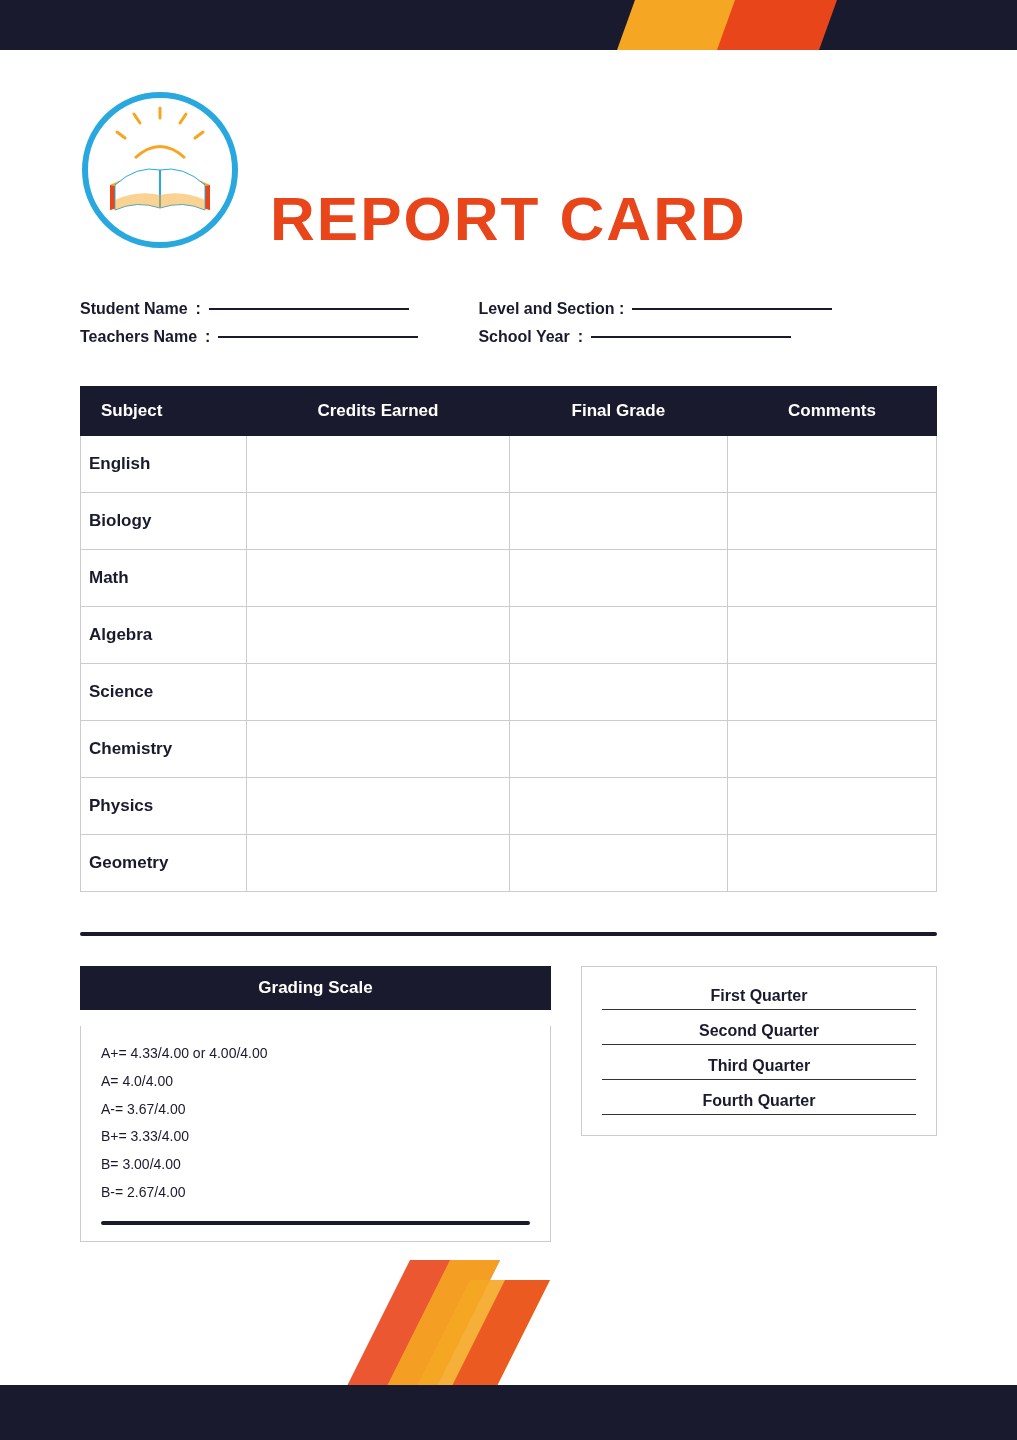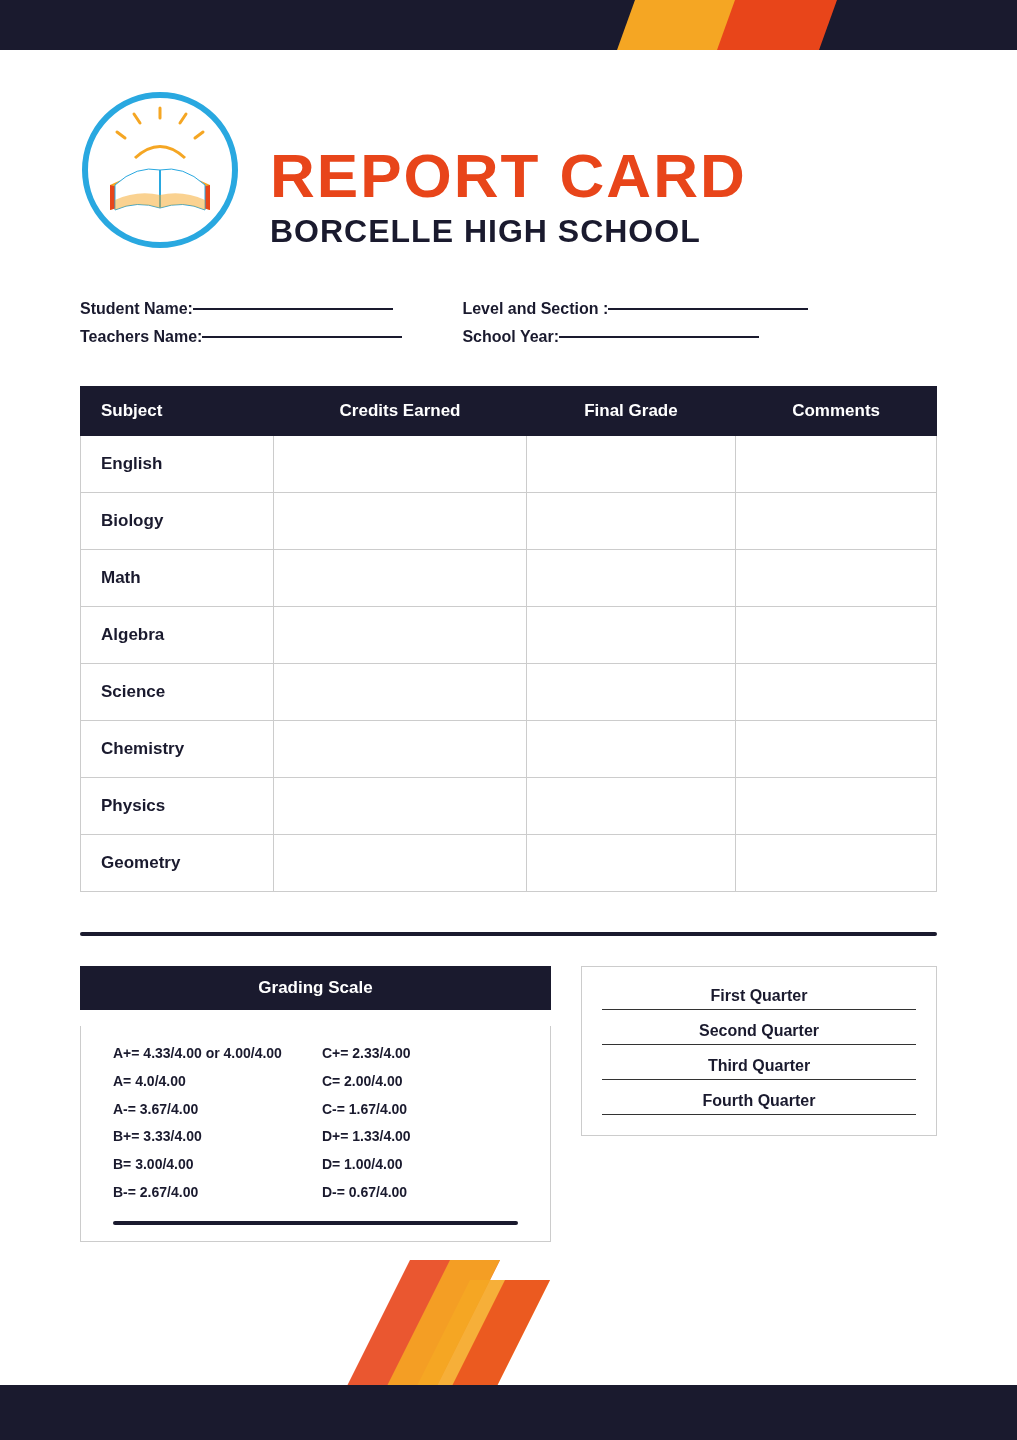--- a/index.html
+++ b/index.html
@@ -87,21 +87,21 @@
       gap: 60px;
     }
     .info-column {
       display: flex;
       flex-direction: column;
       gap: 10px;
     }
     .info-row {
       display: flex;
       align-items: center;
-      gap: 0;
+      gap: 8px;
       font-size: 16px;
       font-weight: 700;
       color: #1a1a2e;
     }
     .info-line {
       border-bottom: 2px solid #1a1a2e;
       width: 200px;
       display: inline-block;
     }
 
@@ -121,21 +121,21 @@
       font-weight: 700;
       padding: 14px 20px;
       text-align: center;
       border: 1px solid #1a1a2e;
     }
     .grades-table th:first-child {
       text-align: left;
     }
     .grades-table td {
       border: 1px solid #cccccc;
-      padding: 18px 20px;
+      padding: 18px 8px;
       font-size: 17px;
       font-weight: 600;
       color: #1a1a2e;
       height: 40px;
       margin-left: 22px;
     }
     .grades-table td:first-child {
       font-weight: 700;
     }
 
@@ -164,22 +164,21 @@
       color: #ffffff;
       text-align: center;
       padding: 12px;
       font-size: 17px;
       font-weight: 700;
       margin-bottom: 16px;
     }
     .grading-scale-body {
       border: 1px solid #cccccc;
       border-top: none;
-      padding: 16px 32px;
-      font-weight: bold;
+      padding: 16px 20px;
     }
     .grading-scale-cols {
       display: flex;
       gap: 40px;
     }
     .grading-col {
       display: flex;
       flex-direction: column;
       gap: 4px;
     }
@@ -285,21 +284,20 @@
 
       <path d="M55 68 Q80 45 105 68" fill="none" stroke="#f5a623" stroke-width="3"></path>
 
       <path d="M35 110 Q57 100 80 105 L80 118 Q57 110 35 120 Z" fill="#f5a623" opacity="0.5"></path>
       <path d="M125 110 Q103 100 80 105 L80 118 Q103 110 125 120 Z" fill="#f5a623" opacity="0.5"></path>
     </svg>
   </div>
 
   <div class="title-block">
     <div class="report-card-title">REPORT CARD</div>
-    <div class="school-name">BORCELLE HIGH SCHOOL</div>
   </div>
 </div>
 
 <div class="student-info">
   <div class="info-column">
     <div class="info-row">
       <span>Student Name</span>
       <span>:</span>
       <span class="info-line"></span>
     </div>
@@ -393,28 +391,20 @@
     <div class="grading-scale-header">Grading Scale</div>
     <div class="grading-scale-body">
       <div class="grading-scale-cols">
         <div class="grading-col" id="grading-left">
             <div class="grading-item">A+= 4.33/4.00 or 4.00/4.00</div>
             <div class="grading-item">A= 4.0/4.00</div>
             <div class="grading-item">A-= 3.67/4.00</div>
             <div class="grading-item">B+= 3.33/4.00</div>
             <div class="grading-item">B= 3.00/4.00</div>
             <div class="grading-item">B-= 2.67/4.00</div>
-          </div>
-        <div class="grading-col" id="grading-right">
-            <div class="grading-item">C+= 2.33/4.00</div>
-            <div class="grading-item">C= 2.00/4.00</div>
-            <div class="grading-item">C-= 1.67/4.00</div>
-            <div class="grading-item">D+= 1.33/4.00</div>
-            <div class="grading-item">D= 1.00/4.00</div>
-            <div class="grading-item">D-= 0.67/4.00</div>
           </div>
       </div>
       <div class="grading-scale-divider"></div>
     </div>
   </div>
 
   <div class="quarter-box" id="quarter-box">
   <div class="quarter-item">
         <div class="quarter-label">First Quarter</div>
         <div class="quarter-line"></div>

